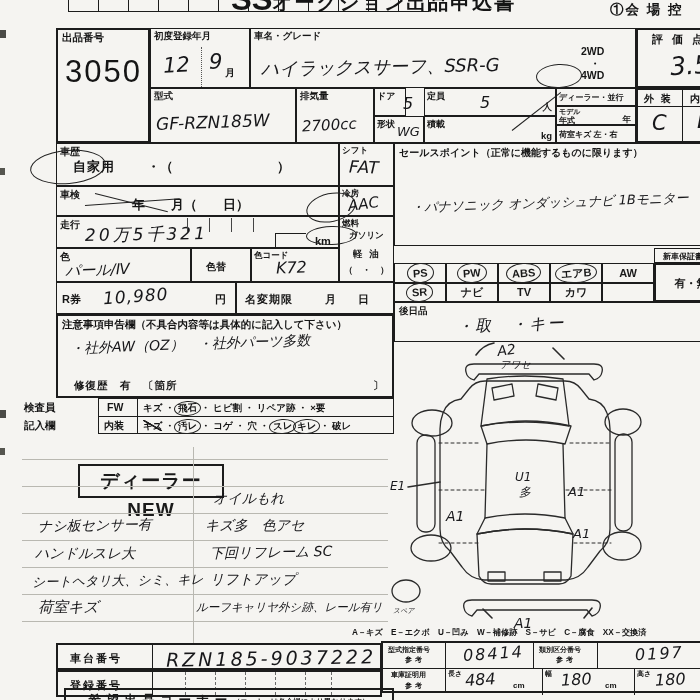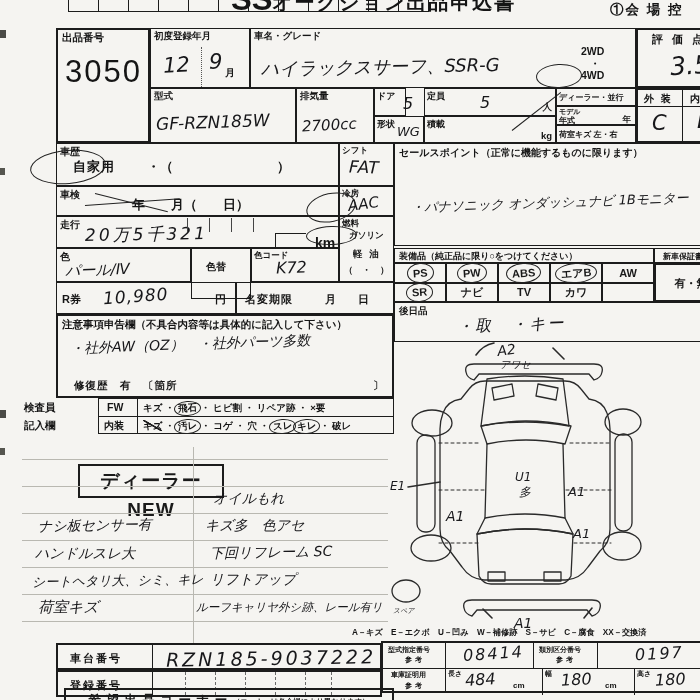--- a/index.html
+++ b/index.html
@@ -155,56 +155,53 @@
   <div class="oval" style="left:306px;top:193px;width:48px;height:27px;transform:rotate(-12deg);border-width:1.4px;"></div>
 
   <div class="cell" style="left:20px;top:216px;width:283px;height:32px;">
     <span class="lbl" style="left:3px;top:1px;font-size:10px;">走行</span>
     <span class="hw" style="left:28px;top:6px;font-size:17px;letter-spacing:3px;transform:rotate(-1deg);">20万5千321</span>
     <span style="position:absolute;left:130px;top:1px;height:14px;border-left:1px solid #444;"></span>
     <span style="position:absolute;left:152px;top:1px;height:14px;border-left:1px solid #444;"></span>
     <span style="position:absolute;left:174px;top:1px;height:14px;border-left:1px solid #444;"></span>
     <span style="position:absolute;left:196px;top:1px;height:14px;border-left:1px solid #444;"></span>
     <span style="position:absolute;left:218px;top:16px;width:30px;height:15px;border-left:1.2px solid #1c1c1c;border-top:1.2px solid #1c1c1c;"></span>
-    <span class="lbl" style="left:226px;top:18px;font-size:14px;padding-left:32px;">km</span>
+    <span class="lbl" style="left:226px;top:18px;font-size:11px;padding-left:32px;">km</span>
   </div>
 
   <div class="cell" style="left:303px;top:216px;width:55px;height:66px;">
     <span class="lbl" style="left:2px;top:1px;font-size:8.5px;">燃料</span>
     <span class="lbl" style="left:9px;top:13px;font-size:8.5px;">ガソリン</span>
     <span class="lbl" style="left:13px;top:31px;font-size:9.5px;letter-spacing:2px;">軽 油</span>
     <span class="lbl" style="left:4px;top:47px;font-size:9px;">（　・　）</span>
   </div>
   <div class="oval" style="left:306px;top:226px;width:49px;height:17px;transform:rotate(-2deg);border-width:1.5px;"></div>
 
   <div class="cell" style="left:20px;top:248px;width:135px;height:34px;">
     <span class="lbl" style="left:3px;top:1px;font-size:10px;">色</span>
     <span class="hw" style="left:8px;top:12px;font-size:15px;transform:rotate(-2deg);">パール/Ⅳ</span>
   </div>
-  <div class="cell" style="left:155px;top:248px;width:60px;height:51px;">
+  <div class="cell" style="left:155px;top:248px;width:60px;height:34px;">
     <span class="lbl" style="left:14px;top:11px;font-size:10px;">色替</span>
   </div>
   <div class="cell" style="left:215px;top:248px;width:88px;height:34px;">
     <span class="lbl" style="left:2px;top:1px;font-size:8.5px;">色コード</span>
     <span class="hw" style="left:24px;top:9px;font-size:16px;transform:rotate(-2deg);">K72</span>
   </div>
 
   <div class="cell" style="left:20px;top:282px;width:180px;height:32px;">
     <span class="lbl" style="left:5px;top:9px;font-size:11px;">R券</span>
     <span class="hw" style="left:46px;top:3px;font-size:17px;letter-spacing:1px;transform:rotate(-4deg);">10,980</span>
     <span class="lbl" style="left:158px;top:9px;font-size:11px;">円</span>
   </div>
   <div class="cell" style="left:200px;top:282px;width:158px;height:32px;">
     <span class="lbl" style="left:8px;top:9px;font-size:11px;letter-spacing:1px;">名変期限</span>
     <span class="lbl" style="left:88px;top:9px;font-size:11px;">月　　日</span>
   </div>
 
-  <div class="cell" style="left:358px;top:248px;width:260px;height:15px;">
-    <span class="lbl" style="left:4px;top:1px;font-size:9px;">装備品（純正品に限り○をつけてください）</span>
-  </div>
   <div class="cell" style="left:618px;top:248px;width:74px;height:15px;">
     <span class="lbl" style="left:8px;top:2px;font-size:8px;">新車保証書</span>
   </div>
   <div class="cell" style="left:358px;top:263px;width:52px;height:20px;text-align:center;font-size:11px;font-weight:bold;line-height:18px;"><span class="circ">PS</span></div>
   <div class="cell" style="left:410px;top:263px;width:52px;height:20px;text-align:center;font-size:11px;font-weight:bold;line-height:18px;"><span class="circ">PW</span></div>
   <div class="cell" style="left:462px;top:263px;width:52px;height:20px;text-align:center;font-size:11px;font-weight:bold;line-height:18px;"><span class="circ">ABS</span></div>
   <div class="cell" style="left:514px;top:263px;width:52px;height:20px;text-align:center;font-size:11px;font-weight:bold;line-height:18px;"><span class="circ">エアB</span></div>
   <div class="cell" style="left:566px;top:263px;width:52px;height:20px;text-align:center;font-size:11px;font-weight:bold;line-height:18px;"><span>AW</span></div>
   <div class="cell" style="left:358px;top:283px;width:52px;height:19px;text-align:center;font-size:11px;font-weight:bold;line-height:17px;"><span class="circ">SR</span></div>
   <div class="cell" style="left:410px;top:283px;width:52px;height:19px;text-align:center;font-size:11px;font-weight:bold;line-height:17px;"><span>ナビ</span></div>

